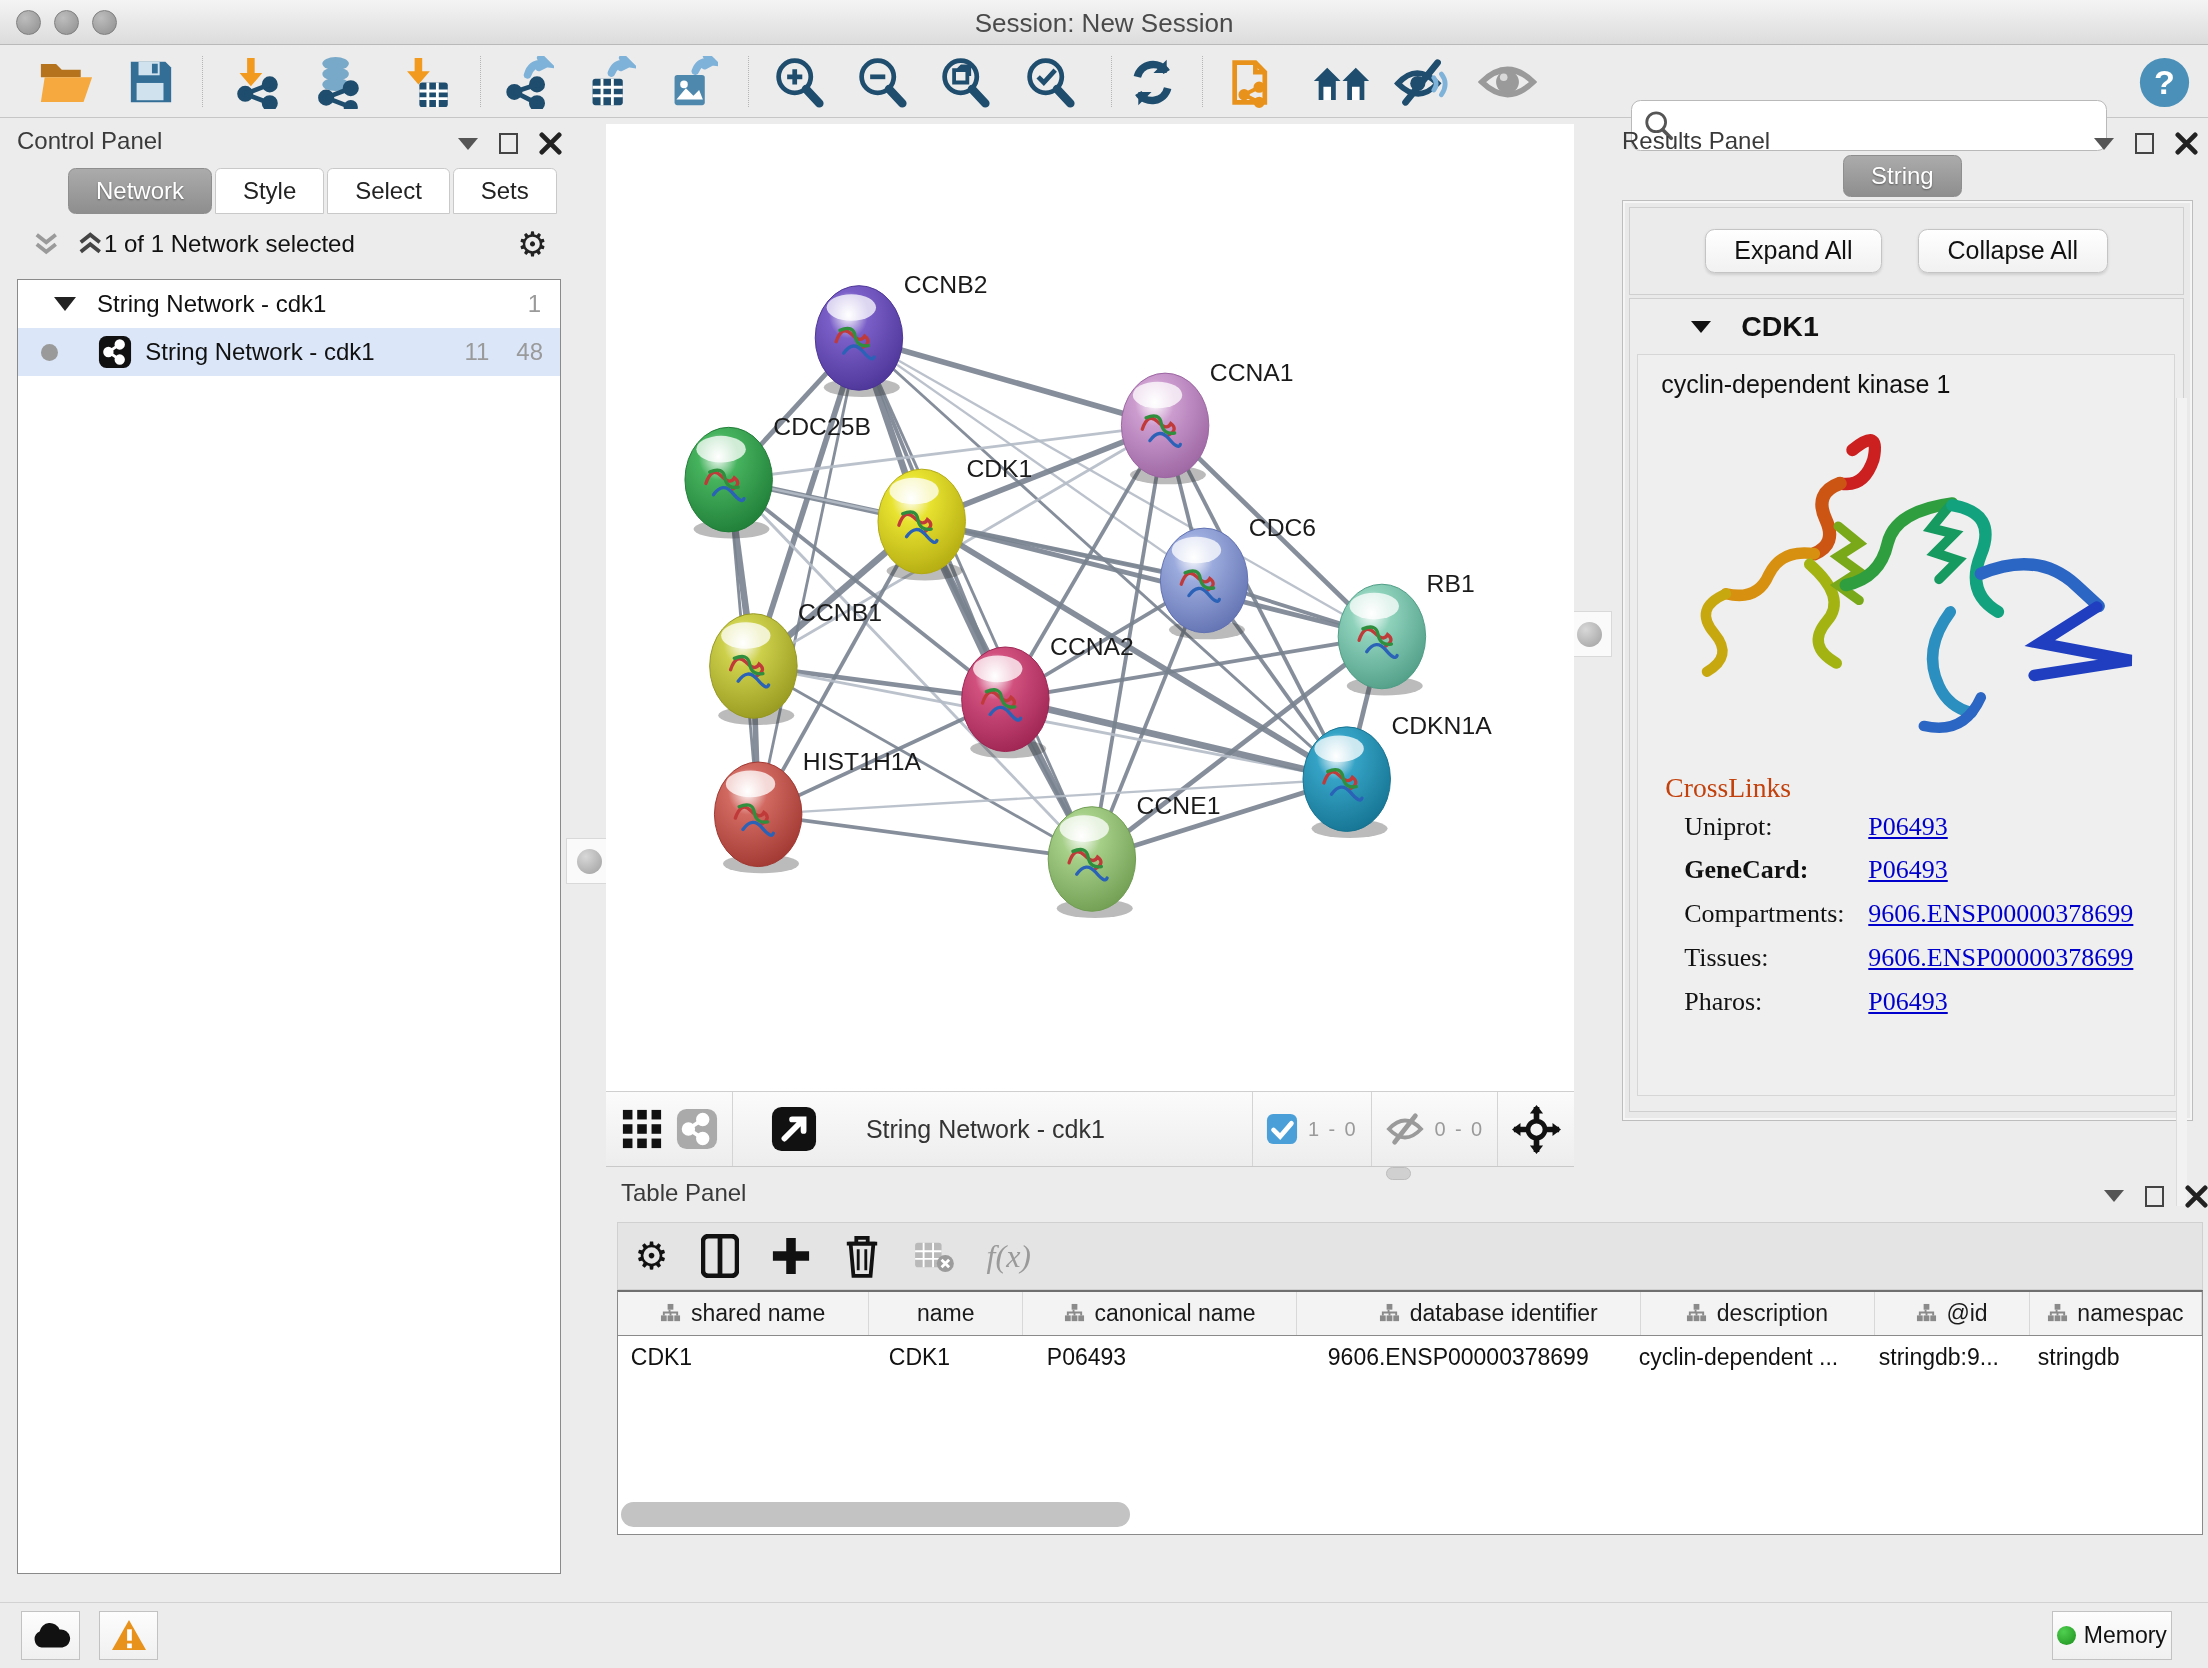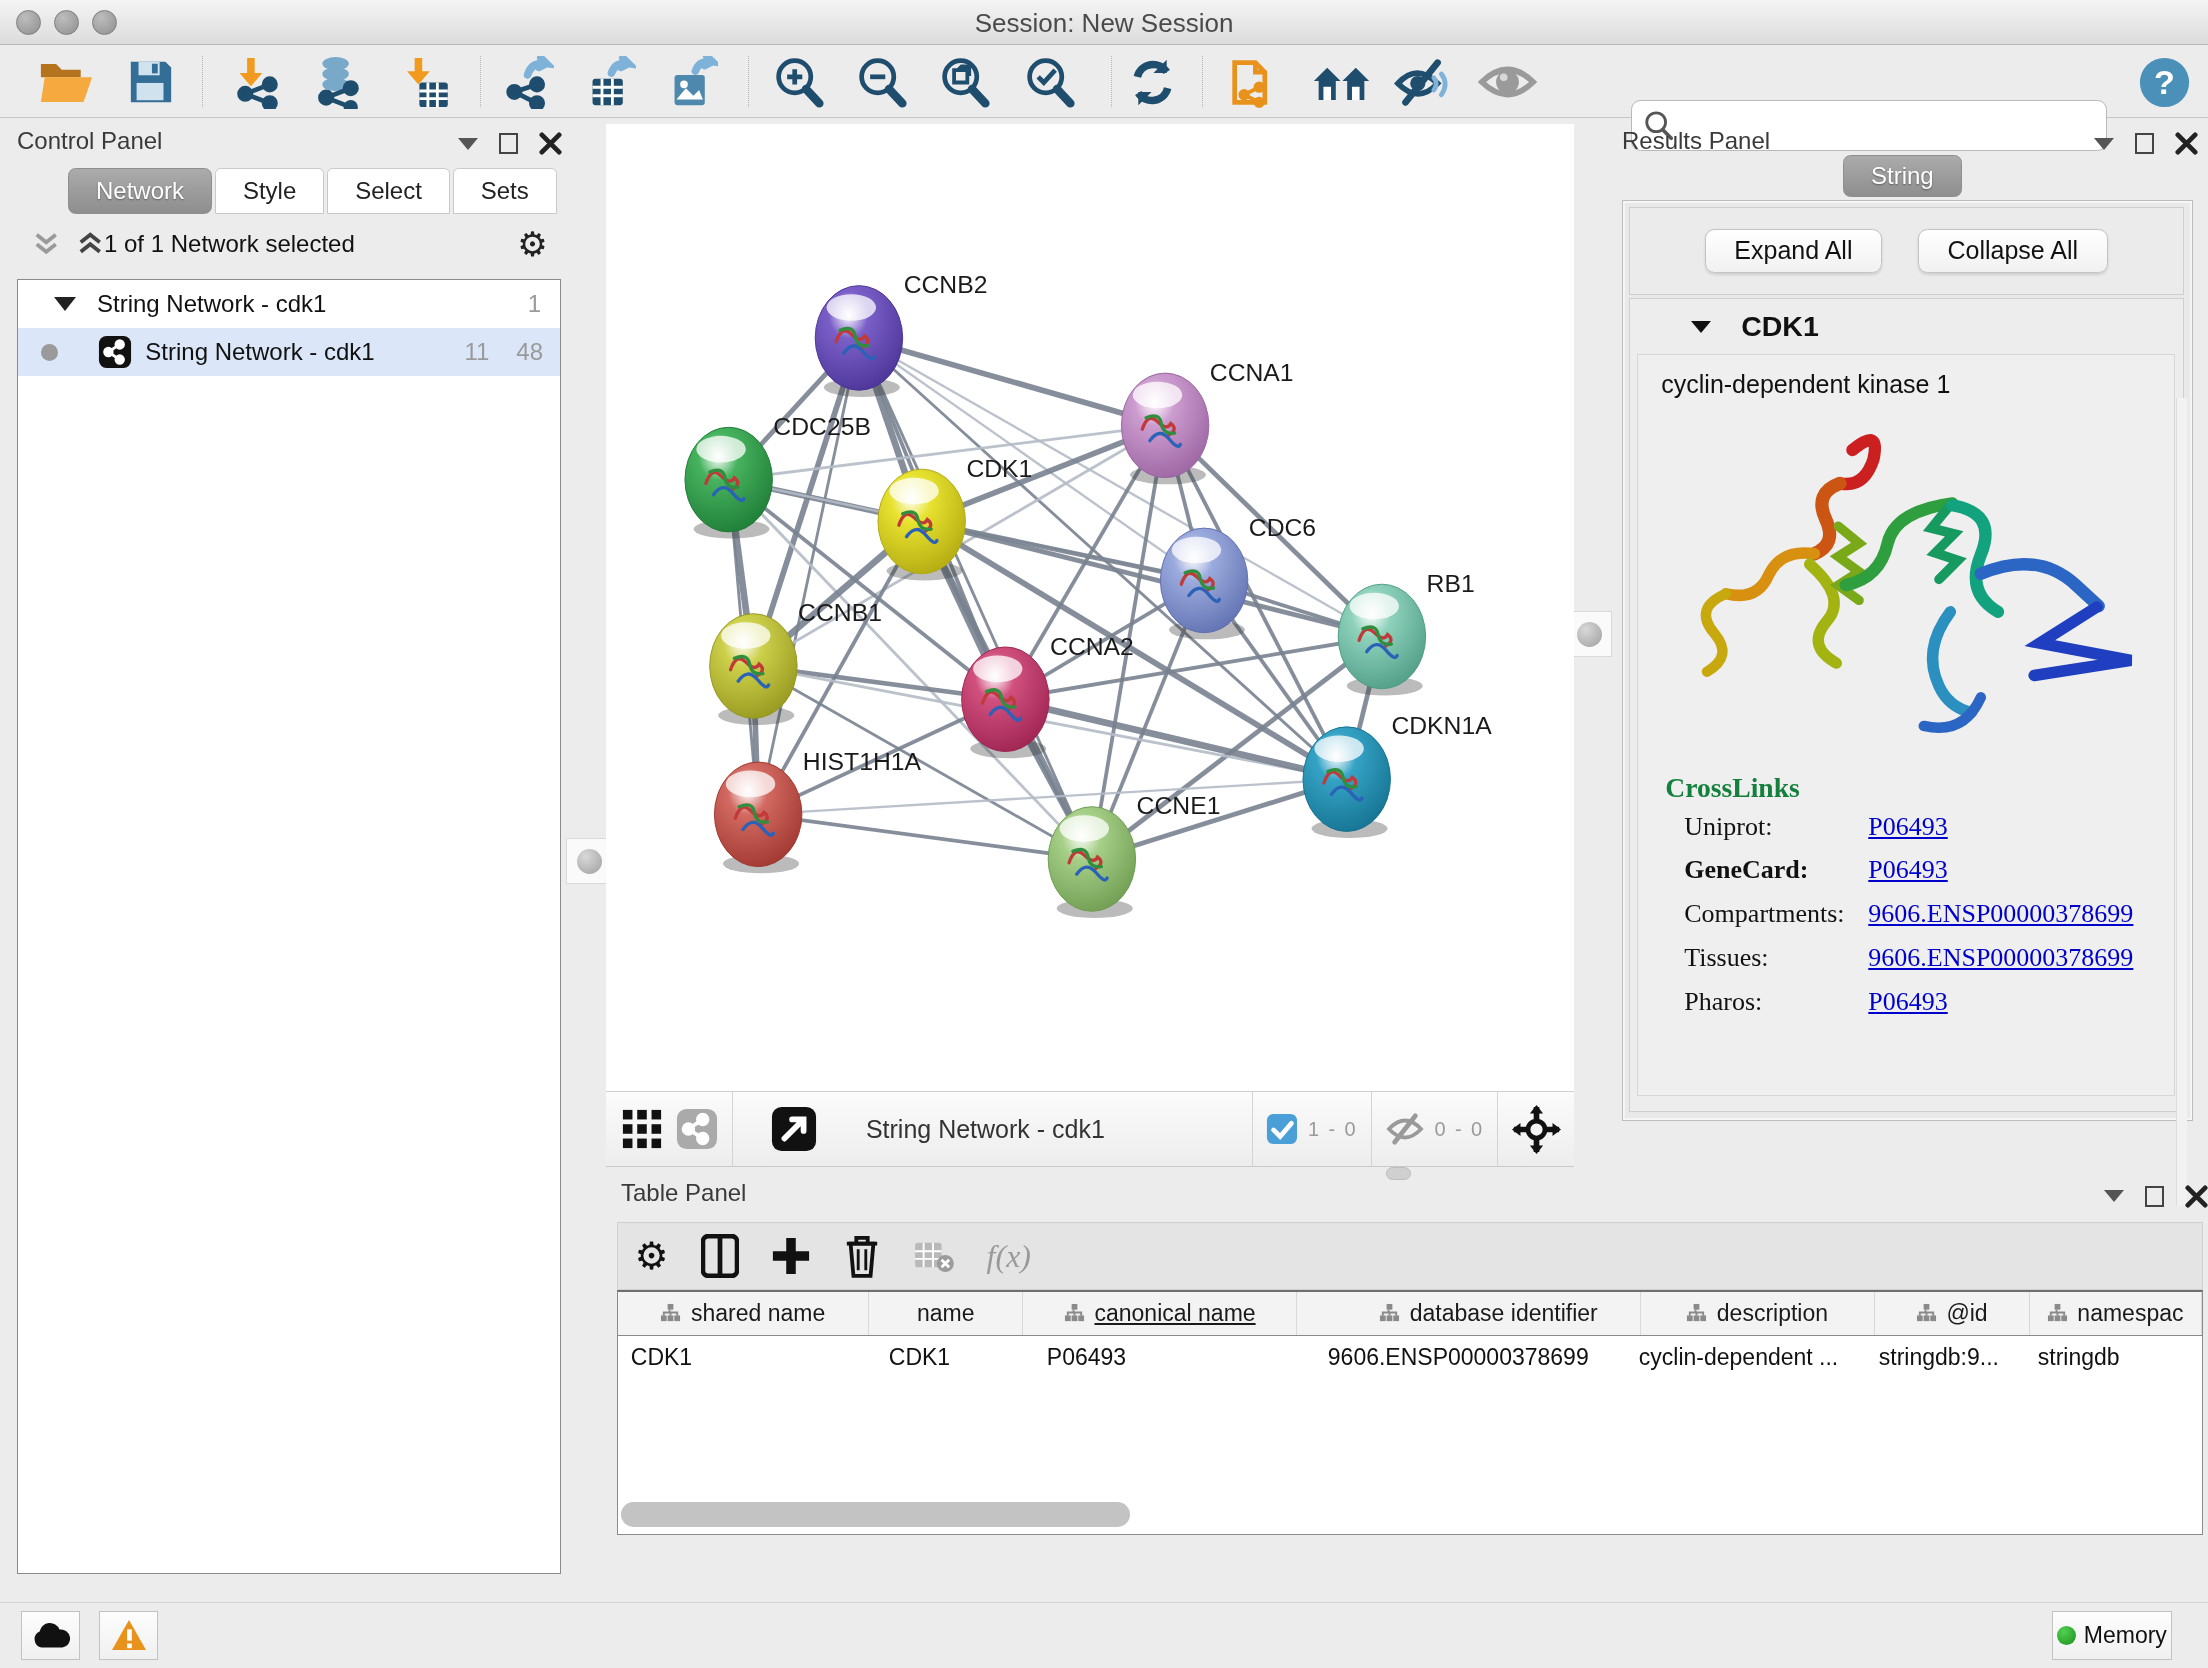--- a/index.html
+++ b/index.html
@@ -57,21 +57,21 @@
   #rp-card { left:15px; top:81px; width:571px; height:921px; background:#e9e9e9; border:1.9px solid #bdbdbd; box-shadow:0 0 0 1.9px #f6f6f6 inset; }
   #rp-buttons-row { left:5.7px; top:5.7px; width:555px; height:88px; border:1.9px solid #cfcfcf; display:flex; align-items:center; justify-content:center; gap:36px; background:#ebebeb; }
   .rp-btn { height:44px; padding:0 28.5px; background:linear-gradient(#ffffff,#f1f1f1); border:1.9px solid #c4c4c4; border-radius:9.5px;
     font-size:25px; color:#111; display:flex; align-items:center; cursor:pointer; box-shadow:0 1.9px 2.9px rgba(0,0,0,.12); }
   #rp-content { left:5.7px; top:97px; width:555px; height:814px; border:1.9px solid #cfcfcf; background:#ededed; }
   #gene-header { height:55px; display:flex; align-items:center; gap:9.5px; padding-left:61px; }
   #gene-name { font-size:28.5px; font-weight:bold; color:#111; margin-left:21px; }
   #gene-body { margin:0 7.6px; border:1.9px solid #d6d6d6; background:#efefef; height:742px; position:relative; }
   #gene-desc { padding:15px 0 0 23px; font-size:25px; color:#111; }
   .xl-serif { font-family:"Liberation Serif", serif; }
-  #crosslinks-title { left:27px; top:417px; font-size:27.6px; font-weight:bold; color:#15803d; }
+  #crosslinks-title { left:27px; top:417px; font-size:27.6px; font-weight:normal; color:#c2410c; }
   .xl-row { position:absolute; left:46px; font-size:26px; color:#111; }
   .xl-val { position:absolute; left:230px; font-size:26px; }
   .xl-val a { color:#0000cc; text-decoration:underline; }
   #rp-scroll { left:546px; top:99px; width:11.4px; height:808px; background:#f2f2f2; border-left:1px solid #dcdcdc; }
 
   
   #table-panel { left:606px; top:1179px; width:1603px; height:399px; }
   #tp-toolbar { left:10.5px; top:43px; width:1586px; height:68px; background:#e4e4e4; border:1px solid #d0d0d0;
     display:flex; align-items:center; gap:32px; padding-left:17px; }
   #tp-fx { font-family:"Liberation Serif", serif; font-style:italic; font-size:32px; color:#9a9a9a; }
@@ -707,21 +707,21 @@
               <rect x="8" y="13" width="6" height="6"></rect>
               <rect x="15" y="13" width="6" height="6"></rect>
               <path d="M10 7 v4 M4 13 v-3 h14 v3 M11 10 v3" stroke="#8a8a8a" stroke-width="2" fill="none"></path>
             </g>
           </svg>
           <span>shared name</span>
         </div>
         <div class="th" style="width: 158px;">
           <span>name</span>
         </div>
-        <div class="th" style="width: 281px; text-decoration: underline;">
+        <div class="th" style="width: 281px;">
           <svg width="21" height="21" viewBox="0 0 22 22">
             <g fill="#8a8a8a">
               <rect x="8" y="1" width="6" height="6"></rect>
               <rect x="1" y="13" width="6" height="6"></rect>
               <rect x="8" y="13" width="6" height="6"></rect>
               <rect x="15" y="13" width="6" height="6"></rect>
               <path d="M10 7 v4 M4 13 v-3 h14 v3 M11 10 v3" stroke="#8a8a8a" stroke-width="2" fill="none"></path>
             </g>
           </svg>
           <span>canonical name</span>

